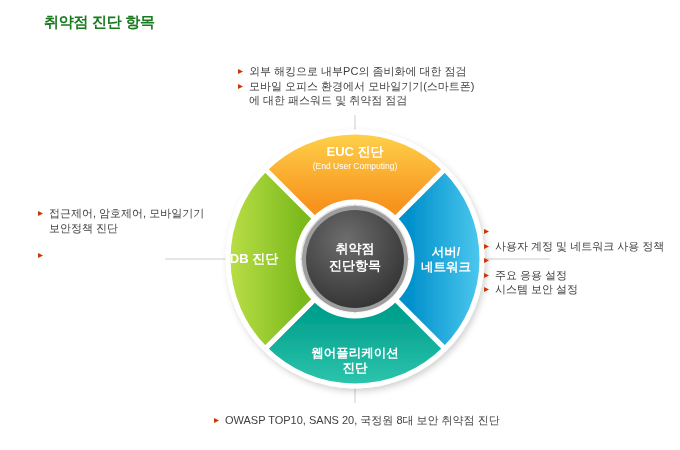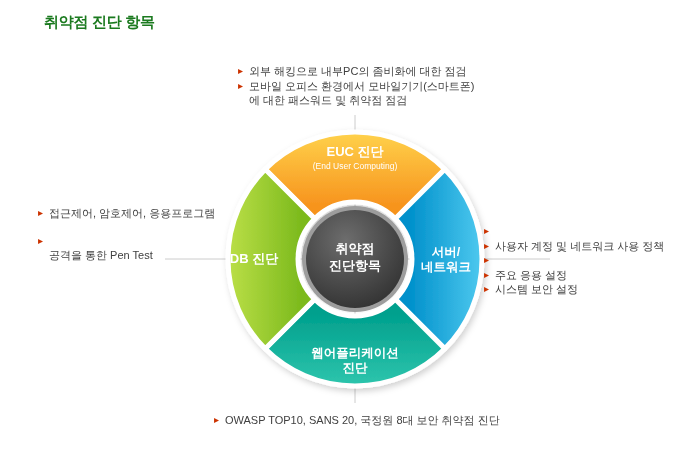--- a/index.html
+++ b/index.html
@@ -141,27 +141,27 @@
       <span>모바일 오피스 환경에서 모바일기기(스마트폰)</span>
     </div>
     <div class="note-line cont">
       <span>에 대한 패스워드 및 취약점 점검</span>
     </div>
   </div>
 
   <div class="note note-db">
     <div class="note-line">
       <span class="bullet">▸</span>
-      <span>접근제어, 암호제어, 응용프로그램</span>
+      <span>접근제어, 암호제어, 모바일기기</span>
+    </div>
+    <div class="note-line cont">
+      <span>보안정책 진단</span>
     </div>
     <div class="note-line para-gap">
       <span class="bullet">▸</span>
-    </div>
-    <div class="note-line cont">
-      <span>공격을 통한 Pen Test</span>
     </div>
   </div>
 
   <div class="note note-server">
     <div class="note-line">
       <span class="bullet">▸</span>
     </div>
     <div class="note-line">
       <span class="bullet">▸</span>
       <span>사용자 계정 및 네트워크 사용 정책</span>

